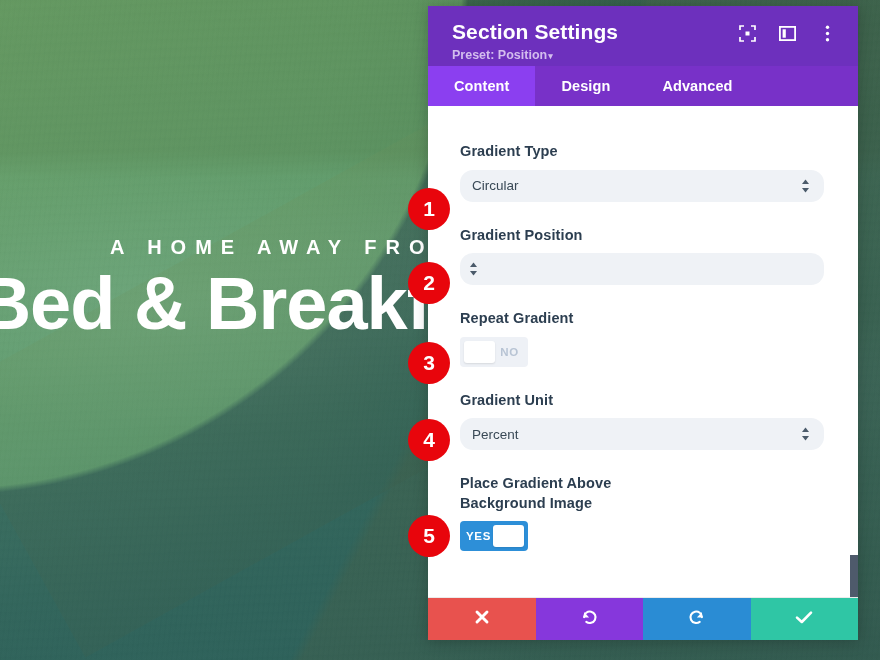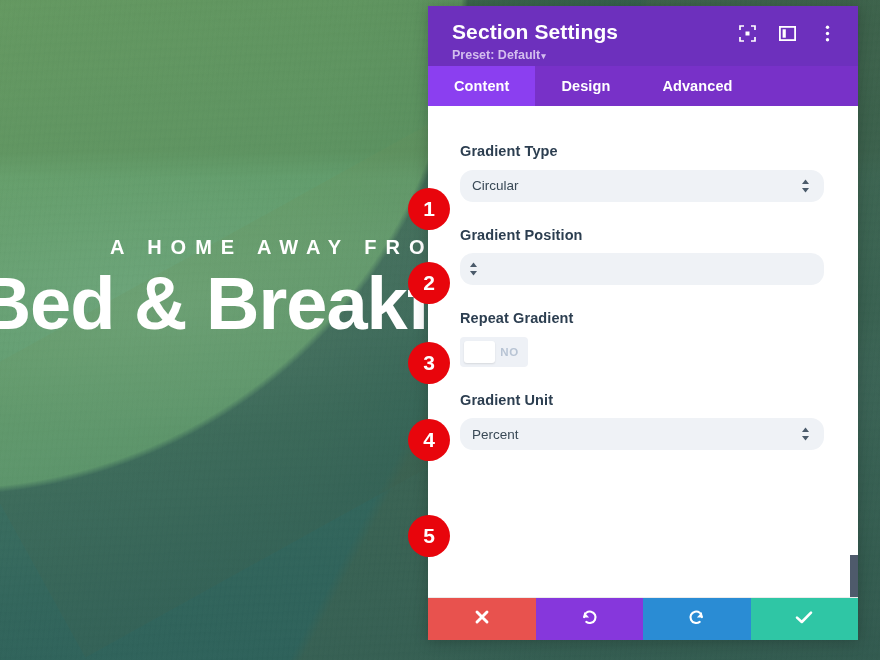--- a/index.html
+++ b/index.html
@@ -334,21 +334,21 @@
     <div class="hero-eyebrow">A HOME AWAY FROM</div>
     <div class="hero-title">Bed &amp; Breakfast</div>
   </div>
 
   <div class="panel">
 
     <div class="panel-header">
       <div class="panel-header-titles">
         <div class="panel-title">Section Settings</div>
         <div class="panel-preset">
-          <span>Preset: Default</span><span class="caret">▾</span>
+          <span>Preset: Position</span><span class="caret">▾</span>
         </div>
       </div>
       <div class="panel-header-icons">
 
         <div class="hdr-icon">
           <svg width="17" height="17" viewBox="0 0 17 17" aria-hidden="true">
             <path d="M1 5V1h4M12 1h4v4M16 12v4h-4M5 16H1v-4" fill="none" stroke="#ffffff" stroke-width="1.7"></path>
             <rect x="6.5" y="6.5" width="4" height="4" fill="#ffffff"></rect>
           </svg>
         </div>
@@ -418,20 +418,27 @@
           <span class="select-value">Percent</span>
           <span class="select-arrows">
             <svg width="9" height="14" viewBox="0 0 9 14" aria-hidden="true">
               <path d="M4.5 0.5 L8 5 L1 5 Z" fill="#4a5a6a"></path>
               <path d="M4.5 13.5 L1 9 L8 9 Z" fill="#4a5a6a"></path>
             </svg>
           </span>
         </div>
       </div>
 
+      <div class="field">
+        <div class="field-label" style="max-width:180px;">Place Gradient Above Background Image</div>
+        <div class="toggle on">
+          <span class="toggle-text">YES</span>
+          <span class="toggle-knob"></span>
+        </div>
+      </div>
 
       <div class="panel-scrollbar-track">
         <div class="panel-scrollbar-thumb"></div>
       </div>
     </div>
 
     <div class="panel-footer">
 
       <div class="footer-btn cancel">
         <span>

